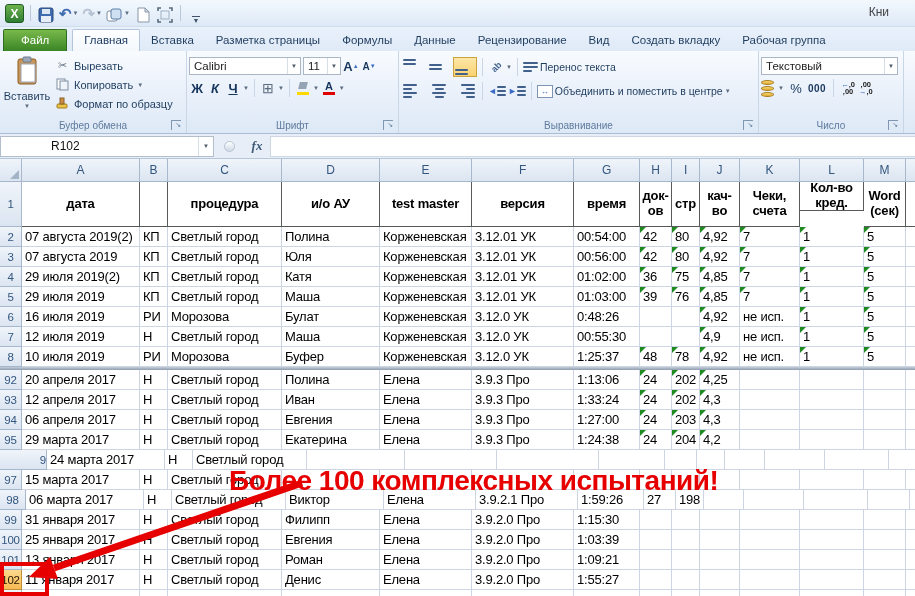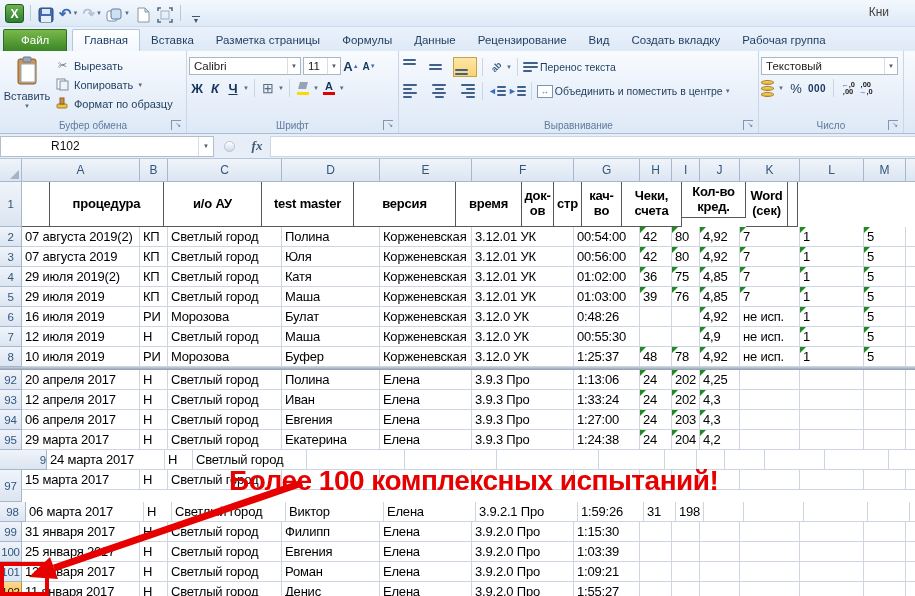--- a/index.html
+++ b/index.html
@@ -410,31 +410,32 @@
         <div class="gh" style="width: 32px; height: 23px;">H</div>
         <div class="gh" style="width: 28px; height: 23px;">I</div>
         <div class="gh" style="width: 40px; height: 23px;">J</div>
         <div class="gh" style="width: 60px; height: 23px;">K</div>
         <div class="gh" style="width: 64px; height: 23px;">L</div>
         <div class="gh" style="width: 42px; height: 23px;">M</div>
         <div class="gh" style="width: 10px; height: 23px;"></div>
       </div>
       <div class="grow">
         <div class="gh rowhdr" style="width: 22px; height: 45px;">1</div>
+        <div class="gc hd" style="width: 118px; height: 45px;">дата</div>
         <div class="gc hd" style="width: 28px; height: 45px;"></div>
         <div class="gc hd" style="width: 114px; height: 45px;">процедура</div>
         <div class="gc hd" style="width: 98px; height: 45px;">и/о АУ</div>
         <div class="gc hd" style="width: 92px; height: 45px;">test master</div>
         <div class="gc hd" style="width: 102px; height: 45px;">версия</div>
         <div class="gc hd" style="width: 66px; height: 45px;">время</div>
         <div class="gc hd" style="width: 32px; height: 45px;">док-ов</div>
         <div class="gc hd" style="width: 28px; height: 45px;">стр</div>
         <div class="gc hd" style="width: 40px; height: 45px;">кач-во</div>
         <div class="gc hd" style="width: 60px; height: 45px;">Чеки, счета</div>
-        <div class="gc hd" style="width: 64px; height: 36px;">Кол-во кред.</div>
+        <div class="gc hd" style="width: 64px; height: 29px;">Кол-во кред.</div>
         <div class="gc hd" style="width: 42px; height: 45px;">Word (сек)</div>
         <div class="gc hd" style="width: 10px; height: 45px;"></div>
       </div>
       <div class="grow">
         <div class="gh rowhdr" style="width: 22px; height: 20px;">2</div>
         <div class="gc" style="width: 118px; height: 20px;">07 августа 2019(2)</div>
         <div class="gc" style="width: 28px; height: 20px;">КП</div>
         <div class="gc" style="width: 114px; height: 20px;">Светлый город</div>
         <div class="gc" style="width: 98px; height: 20px;">Полина</div>
         <div class="gc" style="width: 92px; height: 20px;">Корженевская Е.</div>
@@ -630,21 +631,21 @@
         <div class="gc" style="width: 66px; height: 20px;"></div>
         <div class="gc" style="width: 32px; height: 20px;"></div>
         <div class="gc" style="width: 28px; height: 20px;"></div>
         <div class="gc" style="width: 40px; height: 20px;"></div>
         <div class="gc" style="width: 60px; height: 20px;"></div>
         <div class="gc" style="width: 64px; height: 20px;"></div>
         <div class="gc" style="width: 42px; height: 20px;"></div>
         <div class="gc" style="width: 10px; height: 20px;"></div>
       </div>
       <div class="grow">
-        <div class="gh rowhdr" style="width: 22px; height: 32px;">97</div>
+        <div class="gh rowhdr" style="width: 22px; height: 20px;">97</div>
         <div class="gc" style="width: 118px; height: 20px;">15 марта 2017</div>
         <div class="gc" style="width: 28px; height: 20px;">Н</div>
         <div class="gc" style="width: 114px; height: 20px;">Светлый город</div>
         <div class="gc" style="width: 98px; height: 20px;"></div>
         <div class="gc" style="width: 92px; height: 20px;"></div>
         <div class="gc" style="width: 102px; height: 20px;"></div>
         <div class="gc" style="width: 66px; height: 20px;"></div>
         <div class="gc" style="width: 32px; height: 20px;"></div>
         <div class="gc" style="width: 28px; height: 20px;"></div>
         <div class="gc" style="width: 40px; height: 20px;"></div>
@@ -655,21 +656,21 @@
       </div>
       <div class="grow">
         <div class="gh rowhdr" style="width: 26px; height: 20px;">98</div>
         <div class="gc" style="width: 118px; height: 20px;">06 марта 2017</div>
         <div class="gc" style="width: 28px; height: 20px;">Н</div>
         <div class="gc" style="width: 114px; height: 20px;">Светлый город</div>
         <div class="gc" style="width: 98px; height: 20px;">Виктор</div>
         <div class="gc" style="width: 92px; height: 20px;">Елена</div>
         <div class="gc" style="width: 102px; height: 20px;">3.9.2.1 Про</div>
         <div class="gc" style="width: 66px; height: 20px; text-align: right;">1:59:26</div>
-        <div class="gc" style="width: 32px; height: 20px;">31</div>
+        <div class="gc" style="width: 32px; height: 20px;">27</div>
         <div class="gc" style="width: 28px; height: 20px;">198</div>
         <div class="gc" style="width: 40px; height: 20px;"></div>
         <div class="gc" style="width: 60px; height: 20px;"></div>
         <div class="gc" style="width: 64px; height: 20px;"></div>
         <div class="gc" style="width: 42px; height: 20px;"></div>
         <div class="gc" style="width: 10px; height: 20px;"></div>
       </div>
       <div class="grow">
         <div class="gh rowhdr" style="width: 22px; height: 20px;">99</div>
         <div class="gc" style="width: 118px; height: 20px;">31 января 2017</div>

